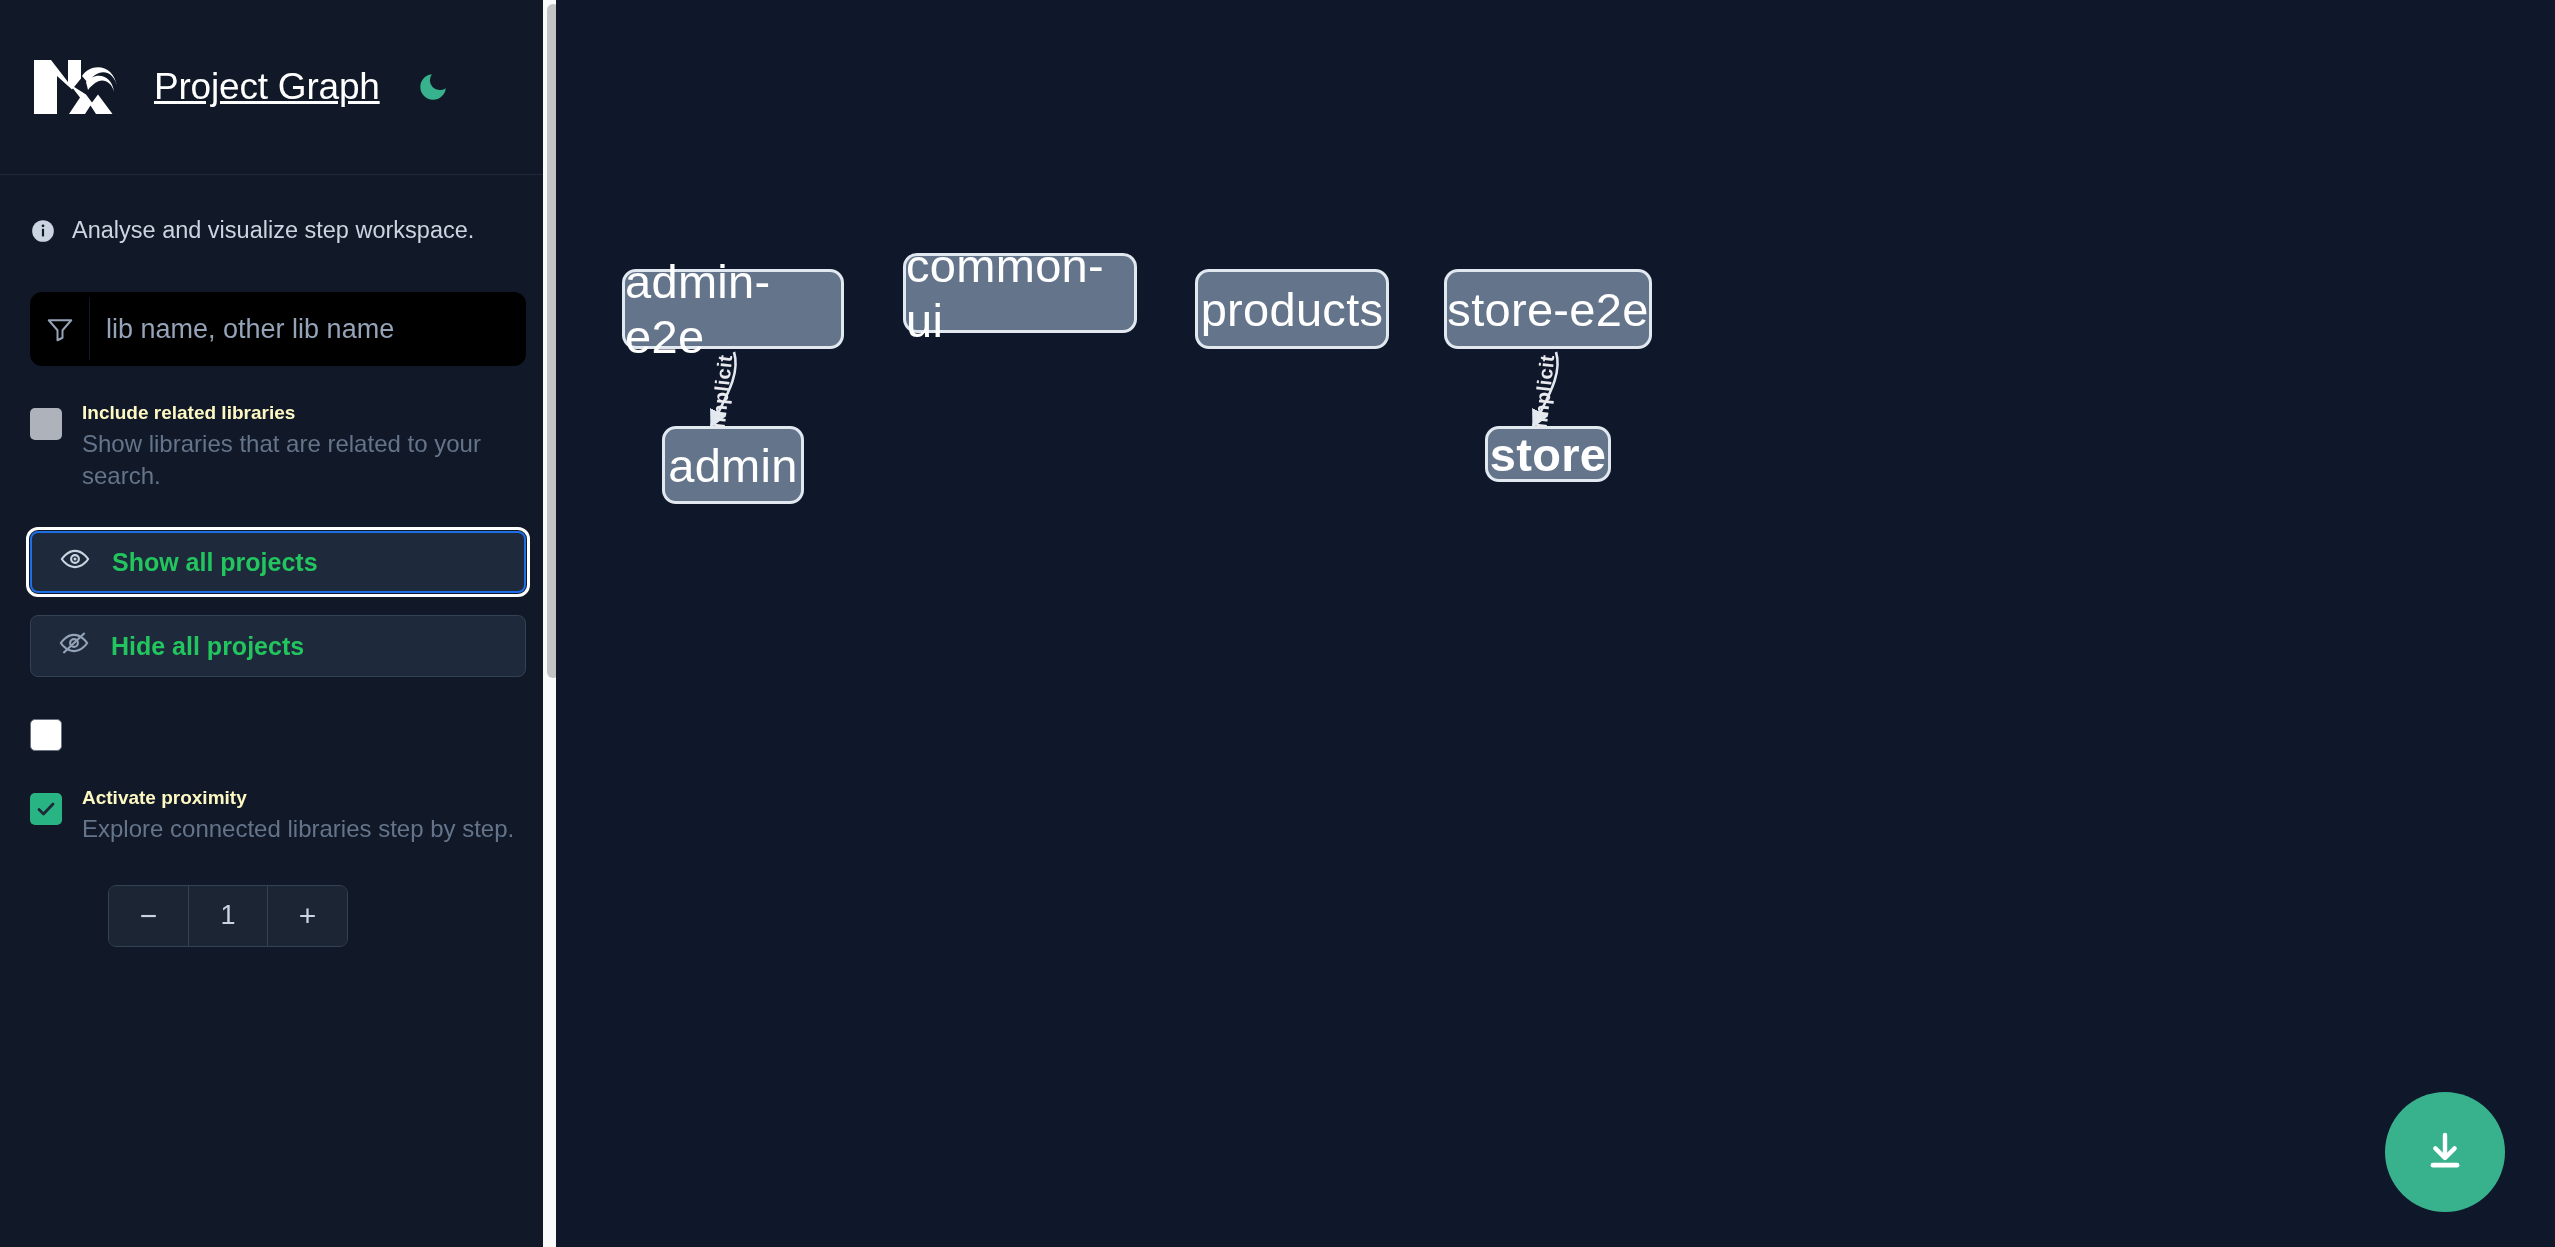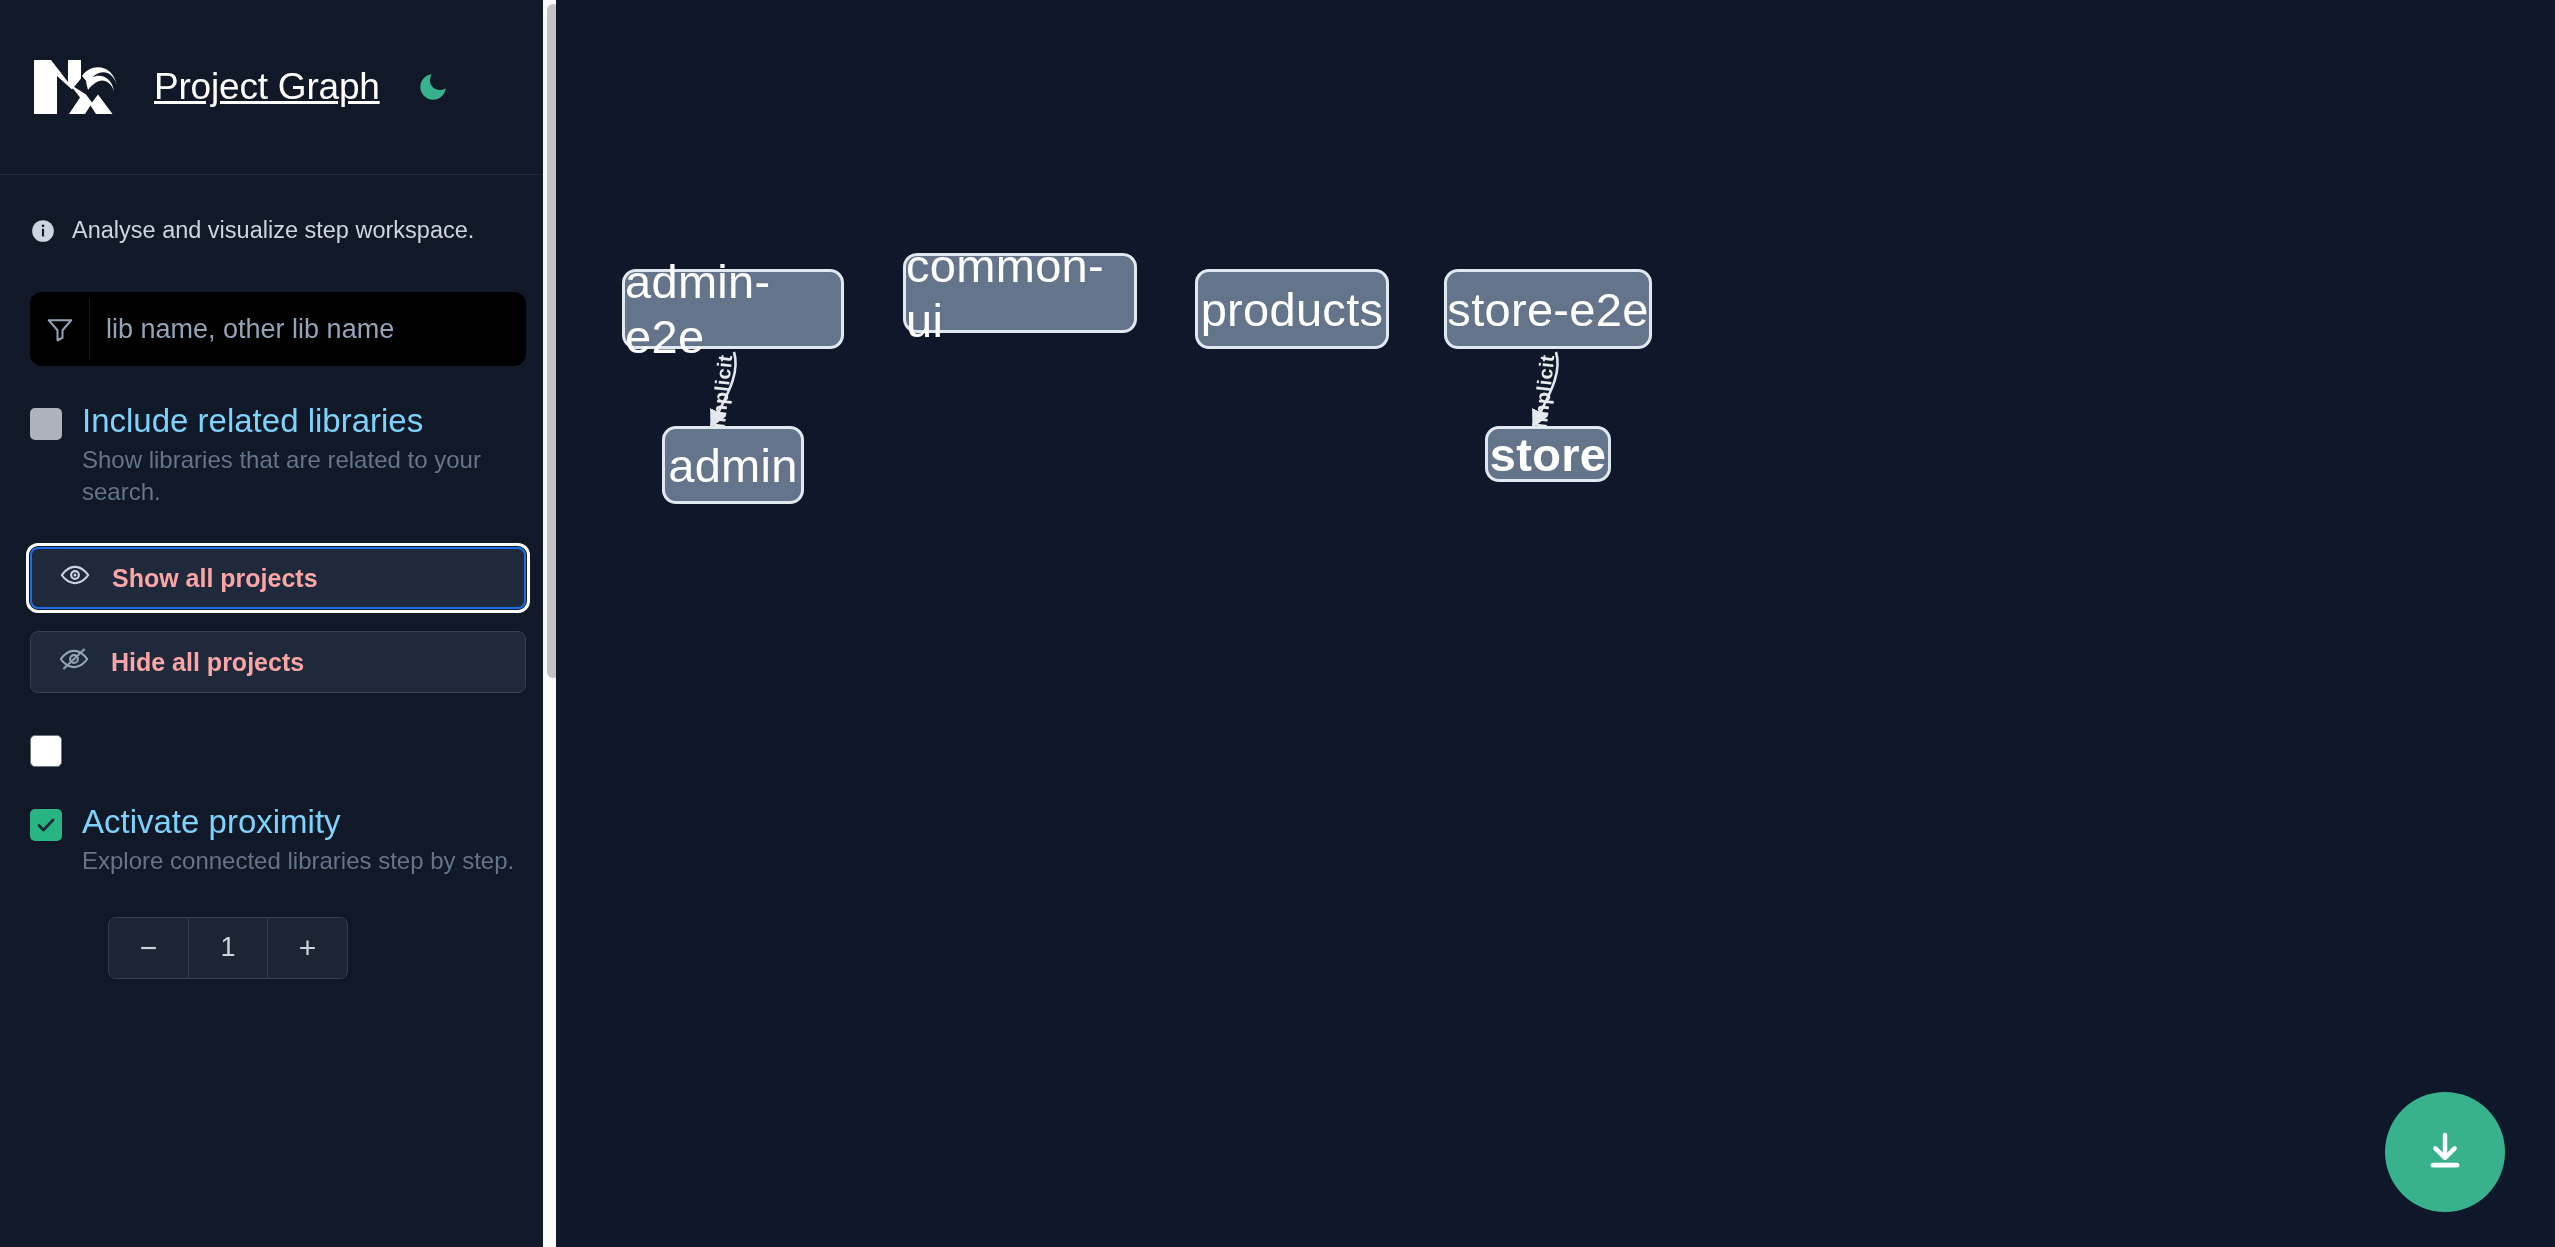--- a/index.html
+++ b/index.html
@@ -104,23 +104,23 @@
     font-size: 27px;
     font-family: "Liberation Sans", sans-serif;
     padding-left: 16px;
   }
   .filter-input::placeholder { color: #94a3b8; }
 
   .opt-block { margin-top: 36px; display: flex; gap: 0; }
   .opt-check-col { flex: 0 0 52px; padding-top: 6px; }
   .opt-text-col { flex: 1 1 auto; }
   .opt-title {
-    font-size: 33px;
-    font-weight: normal;
-    color: #7dd3fc;
+    font-size: 19px;
+    font-weight: bold;
+    color: #fef9c3;
     line-height: 1.15;
   }
   .opt-desc {
     font-size: 24px;
     color: #64748b;
     line-height: 1.32;
     margin-top: 4px;
   }
 
   .cb {
@@ -136,21 +136,21 @@
   .sidebtn {
     width: 100%;
     height: 62px;
     border-radius: 8px;
     display: flex;
     align-items: center;
     gap: 22px;
     padding-left: 28px;
     font-size: 25px;
     font-weight: bold;
-    color: #fca5a5;
+    color: #22c55e;
     background: #1e293b;
     border: 1px solid #334155;
     cursor: pointer;
     font-family: "Liberation Sans", sans-serif;
   }
   .sidebtn.focused {
     border: 2px solid #1e6ee6;
     outline: 3px solid #ffffff;
     outline-offset: 1px;
   }

